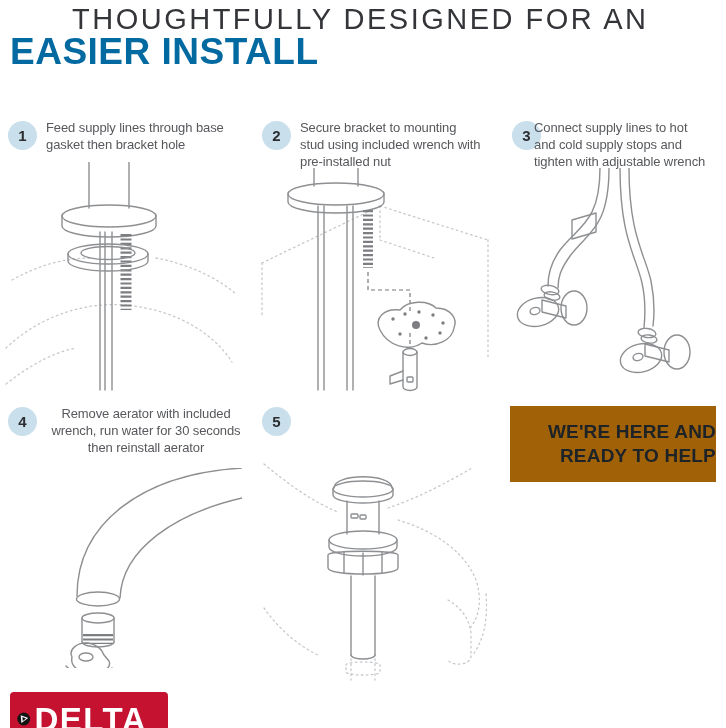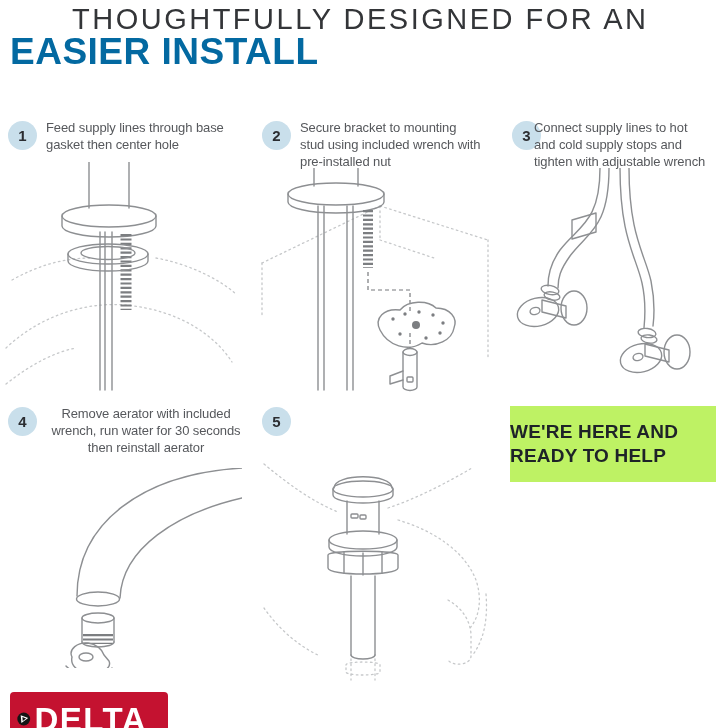--- a/index.html
+++ b/index.html
@@ -33,22 +33,22 @@
   
   .art { position:absolute; }
   .ln   { fill:none; stroke:#8d8f92; stroke-width:1.4; stroke-linecap:round; stroke-linejoin:round; }
   .thrd { fill:none; stroke:#7c7e81; stroke-linecap:butt; }
   .dot  { fill:none; stroke:#c6c8ca; stroke-width:1.3; stroke-dasharray:1.6 3.4; stroke-linecap:round; }
   .dsh  { fill:none; stroke:#77797c; stroke-width:1.2; stroke-dasharray:4 3; }
   .hole { fill:#7c7e81; stroke:none; }
   
   .help-box { position:absolute; left:510px; top:406px; width:206px; }
   .help-header {
-    background:#bef264; height:76px; display:flex; flex-direction:column;
-    align-items:flex-start; justify-content:center; text-align:center;
+    background:#a16207; height:76px; display:flex; flex-direction:column;
+    align-items:flex-end; justify-content:center; text-align:center;
     font-size:19px; font-weight:800; color:#1e2328; line-height:24px;
     letter-spacing:0.2px;
   }
   .help-body {
     background:#fff; border:1px solid #cdd0d2; border-top:none;
     padding:16px 10px 16px; text-align:center;
     font-size:13.5px; line-height:19px; color:#56585c;
   }
   .help-phone {
     margin-top:9px; font-size:21px; font-weight:800; color:#231f20;
@@ -69,21 +69,21 @@
 </style>
 </head>
 <body>
 
 <div id="canvas">
 
   <div class="title1">THOUGHTFULLY DESIGNED FOR AN</div>
   <div class="title2">EASIER INSTALL</div>
 
   <div class="step-circle" style="left:8px; top:121px;">1</div>
-  <div class="step-text" style="left:46px; top:119px; width:196px;">Feed supply lines through base gasket then center hole</div>
+  <div class="step-text" style="left:46px; top:119px; width:196px;">Feed supply lines through base gasket then bracket hole</div>
   <svg class="art" style="left:4px; top:162px;" width="240" height="230" viewBox="0 0 240 230">
     <path class="dot" d="M8,118 C35,103 60,96 88,96"></path>
     <path class="dot" d="M152,96 C185,102 215,117 232,132"></path>
     <path class="dot" d="M2,186 C40,150 90,138 130,144 C175,150 210,172 228,200"></path>
     <path class="dot" d="M2,222 C30,200 52,190 72,186"></path>
     <path class="ln" d="M85,0 L85,46 M125,0 L125,46"></path>
     <ellipse class="ln" cx="105" cy="54" rx="47" ry="11"></ellipse>
     <path class="ln" d="M58,54 L58,64 A47,11 0 0 0 152,64 L152,54"></path>
     <path class="ln" d="M96,70 L96,228 M101,70 L101,228 M108,70 L108,228"></path>
     <line class="thrd" x1="122" y1="72" x2="122" y2="148" stroke-width="11" stroke-dasharray="2.2 2.2"></line>

